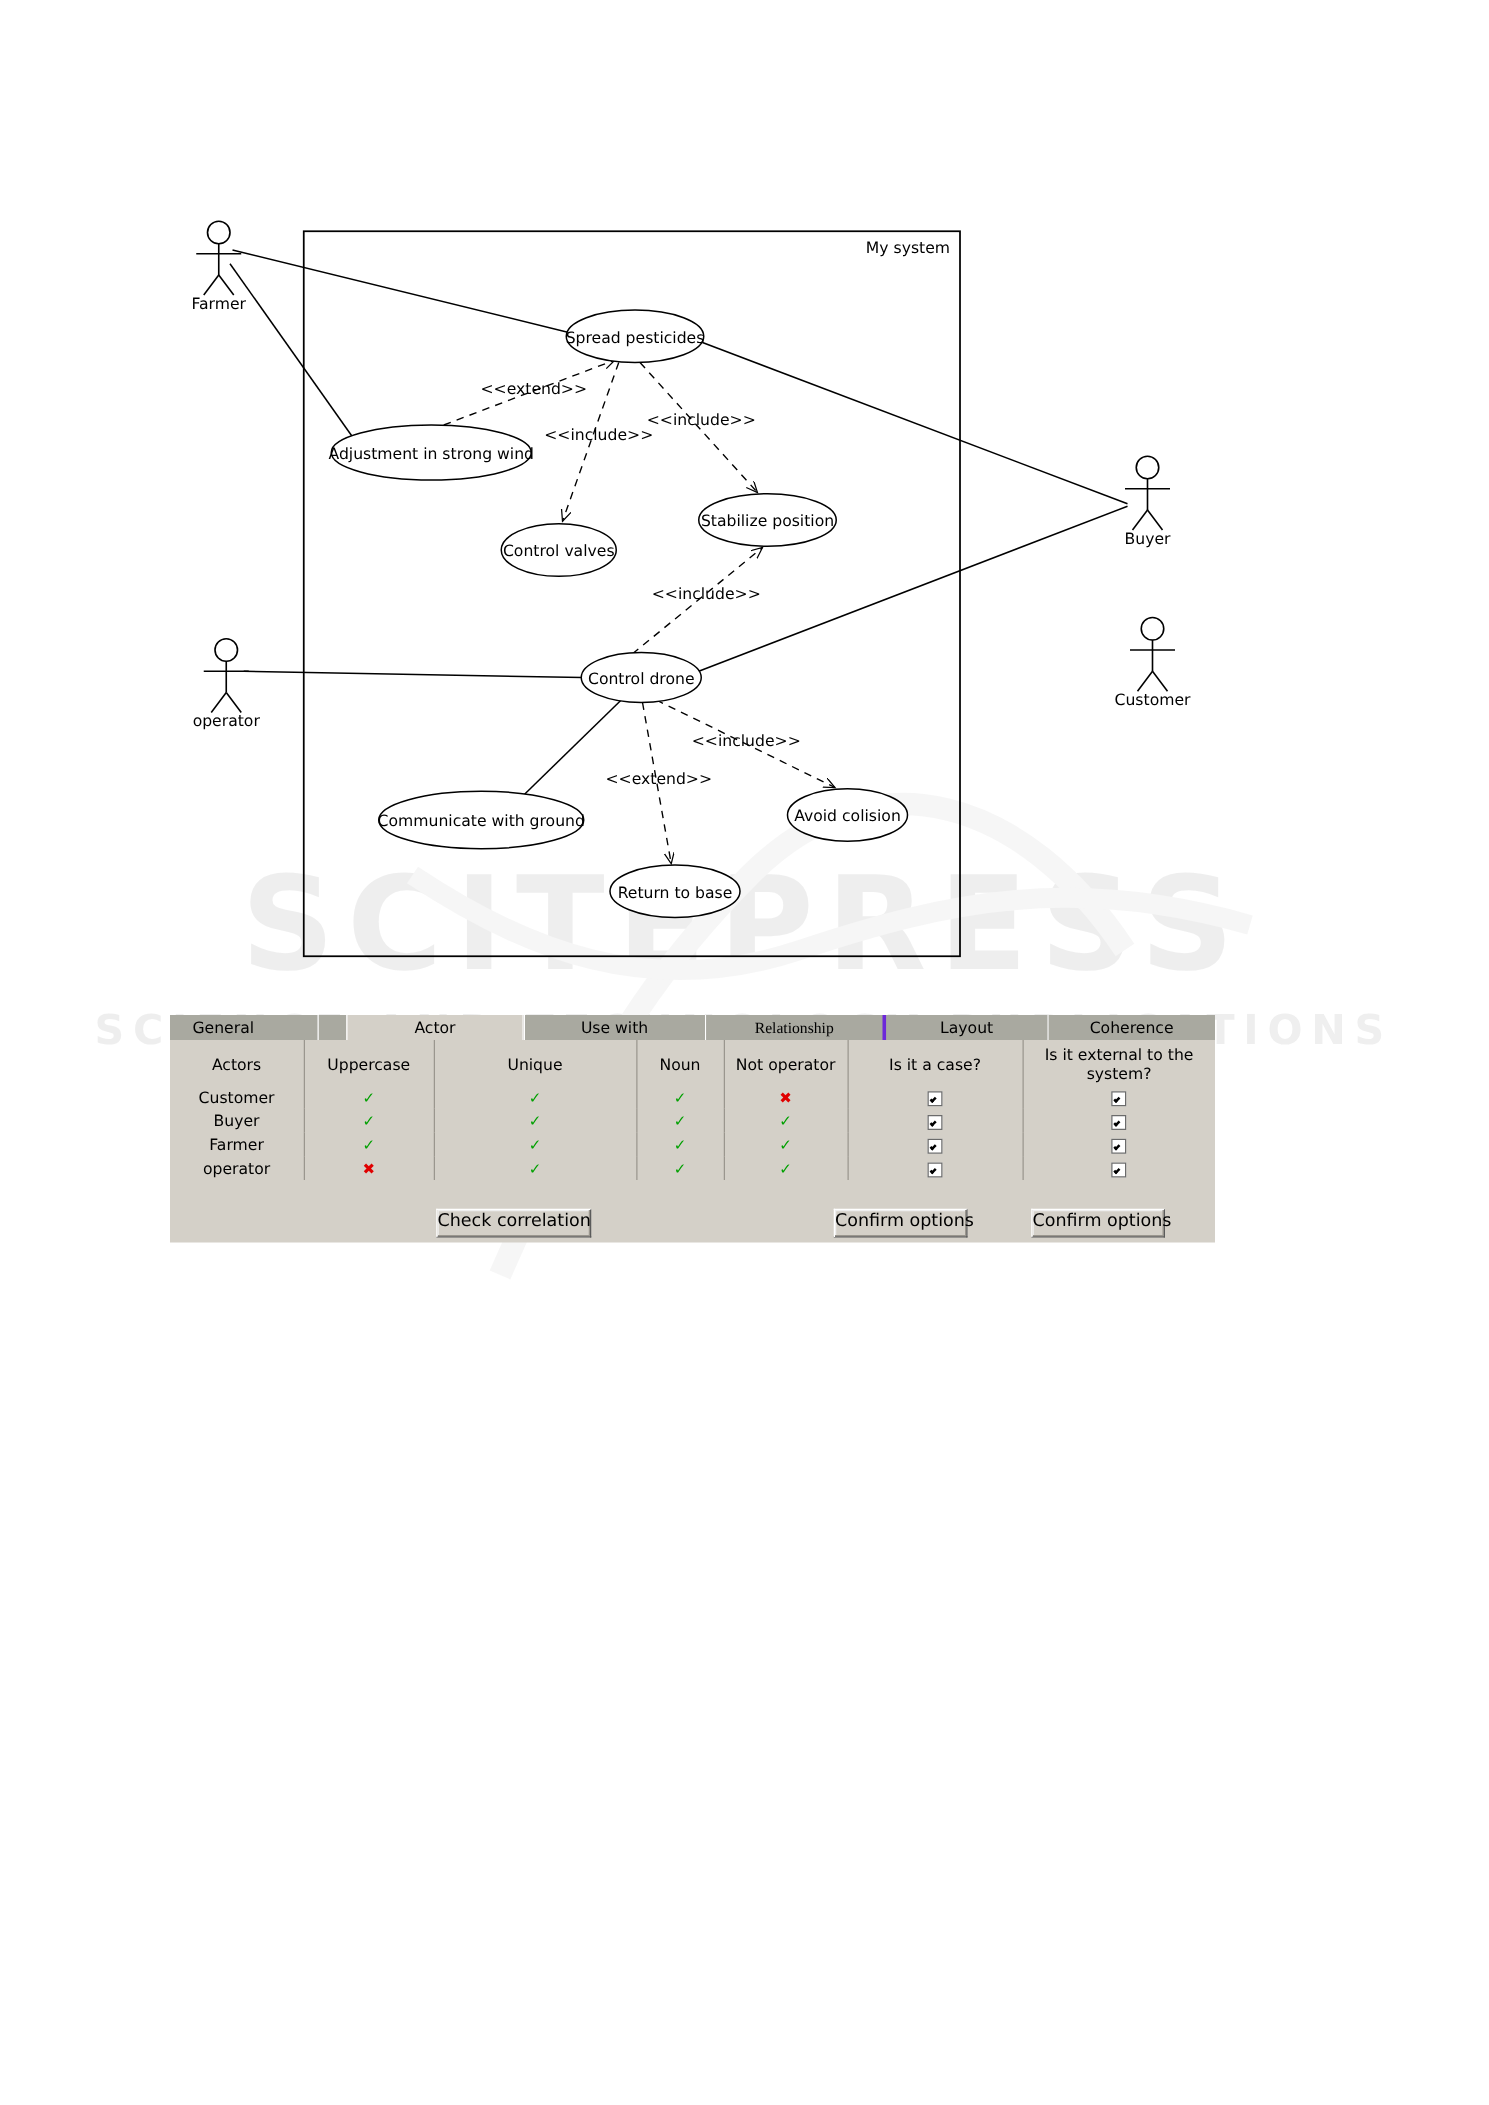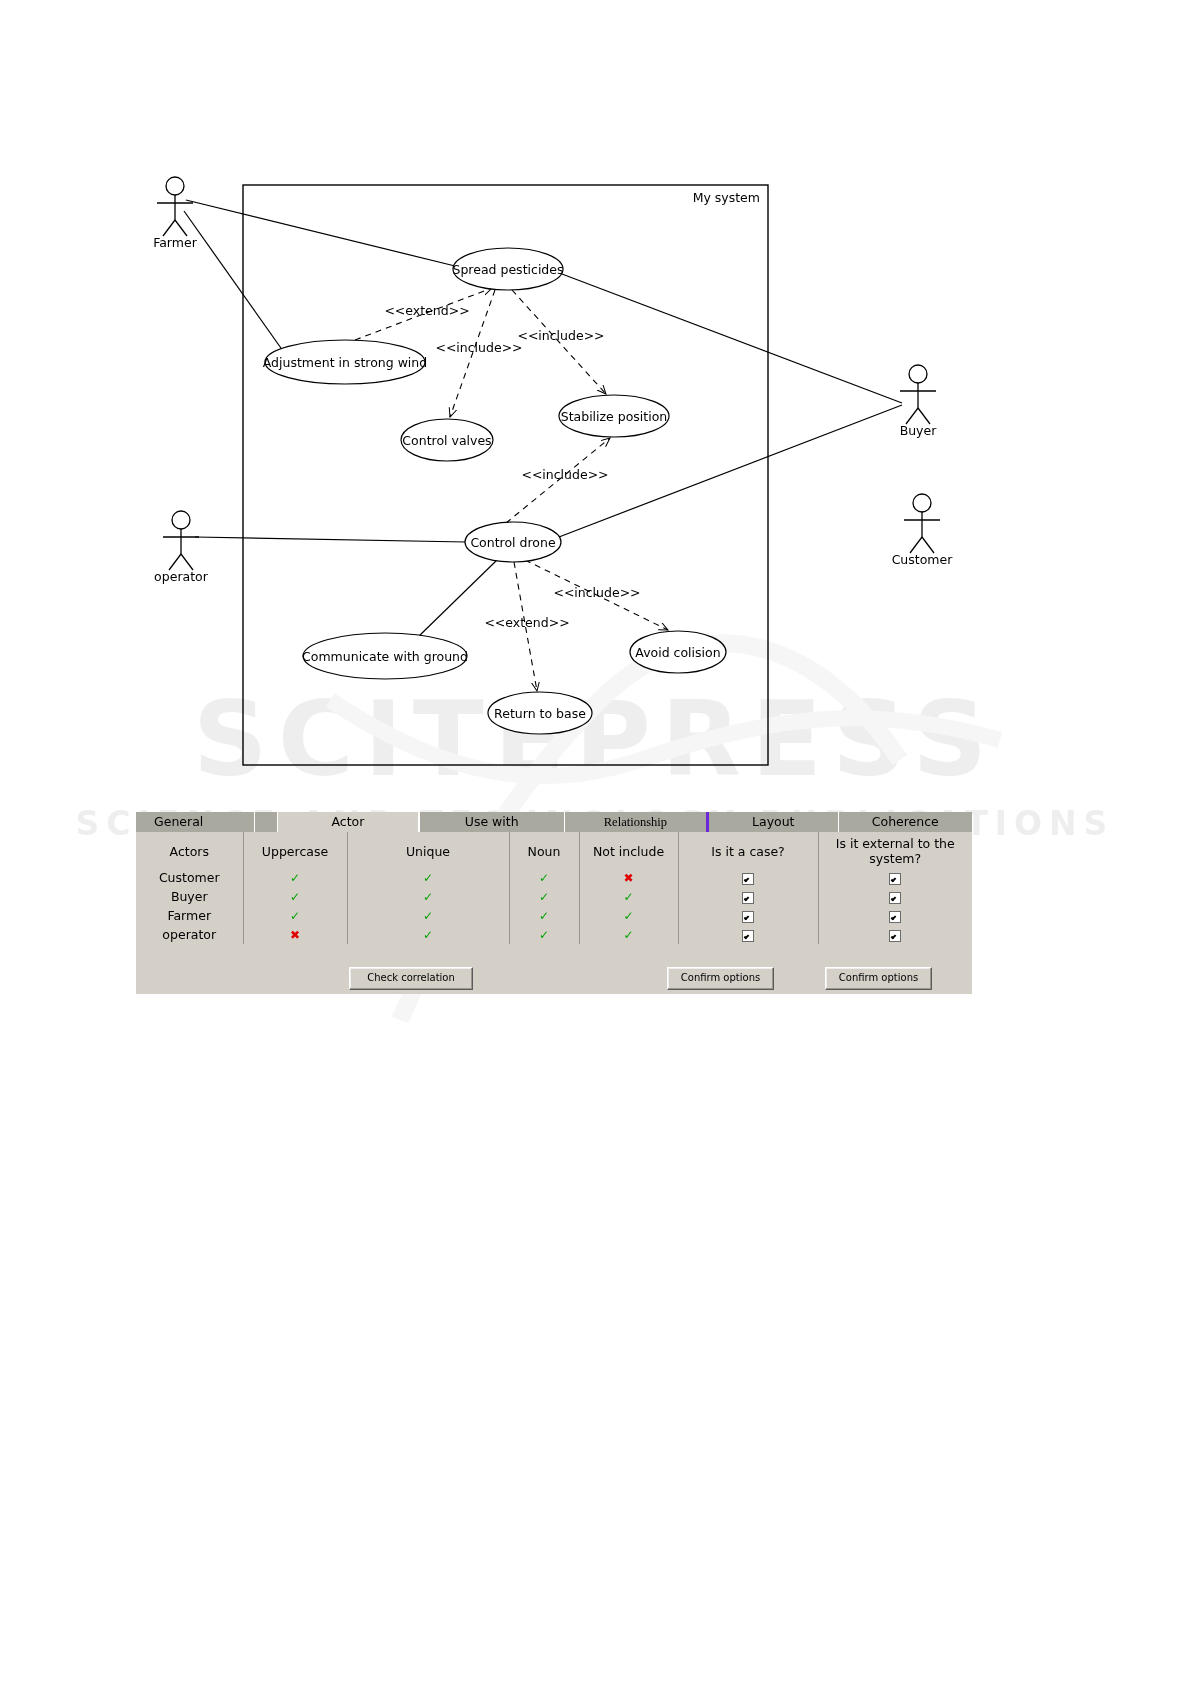--- a/index.html
+++ b/index.html
@@ -137,21 +137,21 @@
   }
   #buttonbar {
     position: relative;
     height: 30px;
     background: #d4d0c8;
   }
   .win-btn {
     position: absolute;
     height: 21px;
     line-height: 19px;
-    font-size: 10px;
+    font-size: 14px;
     color: #000000;
     background: #d4d0c8;
     border: 1px solid #ffffff;
     border-right-color: #5b5b5b;
     border-bottom-color: #5b5b5b;
     box-shadow: inset -1px -1px 0 #9a968e, inset 1px 1px 0 #efefef;
     text-align: center;
     cursor: default;
     white-space: nowrap;
   }
@@ -325,21 +325,21 @@
             <col style="width:99px">
             <col style="width:140px">
             <col style="width:154px">
         </colgroup>
         <thead>
           <tr>
             <th class="actor-head vsep-r">Actors</th>
             <th class="vsep-r">Uppercase</th>
             <th class="vsep-r">Unique</th>
             <th class="vsep-r">Noun</th>
-            <th class="vsep-r">Not include</th>
+            <th class="vsep-r">Not operator</th>
             <th class="vsep-r">Is it a case?</th>
             <th>Is it external to the system?</th>
           </tr>
         </thead>
         <tbody>
           <tr>
             <td class="actor-name vsep-r">Customer</td>
             <td class="vsep-r"><span class="mark-ok">✓</span></td>
             <td class="vsep-r"><span class="mark-ok">✓</span></td>
             <td class="vsep-r"><span class="mark-ok">✓</span></td>

